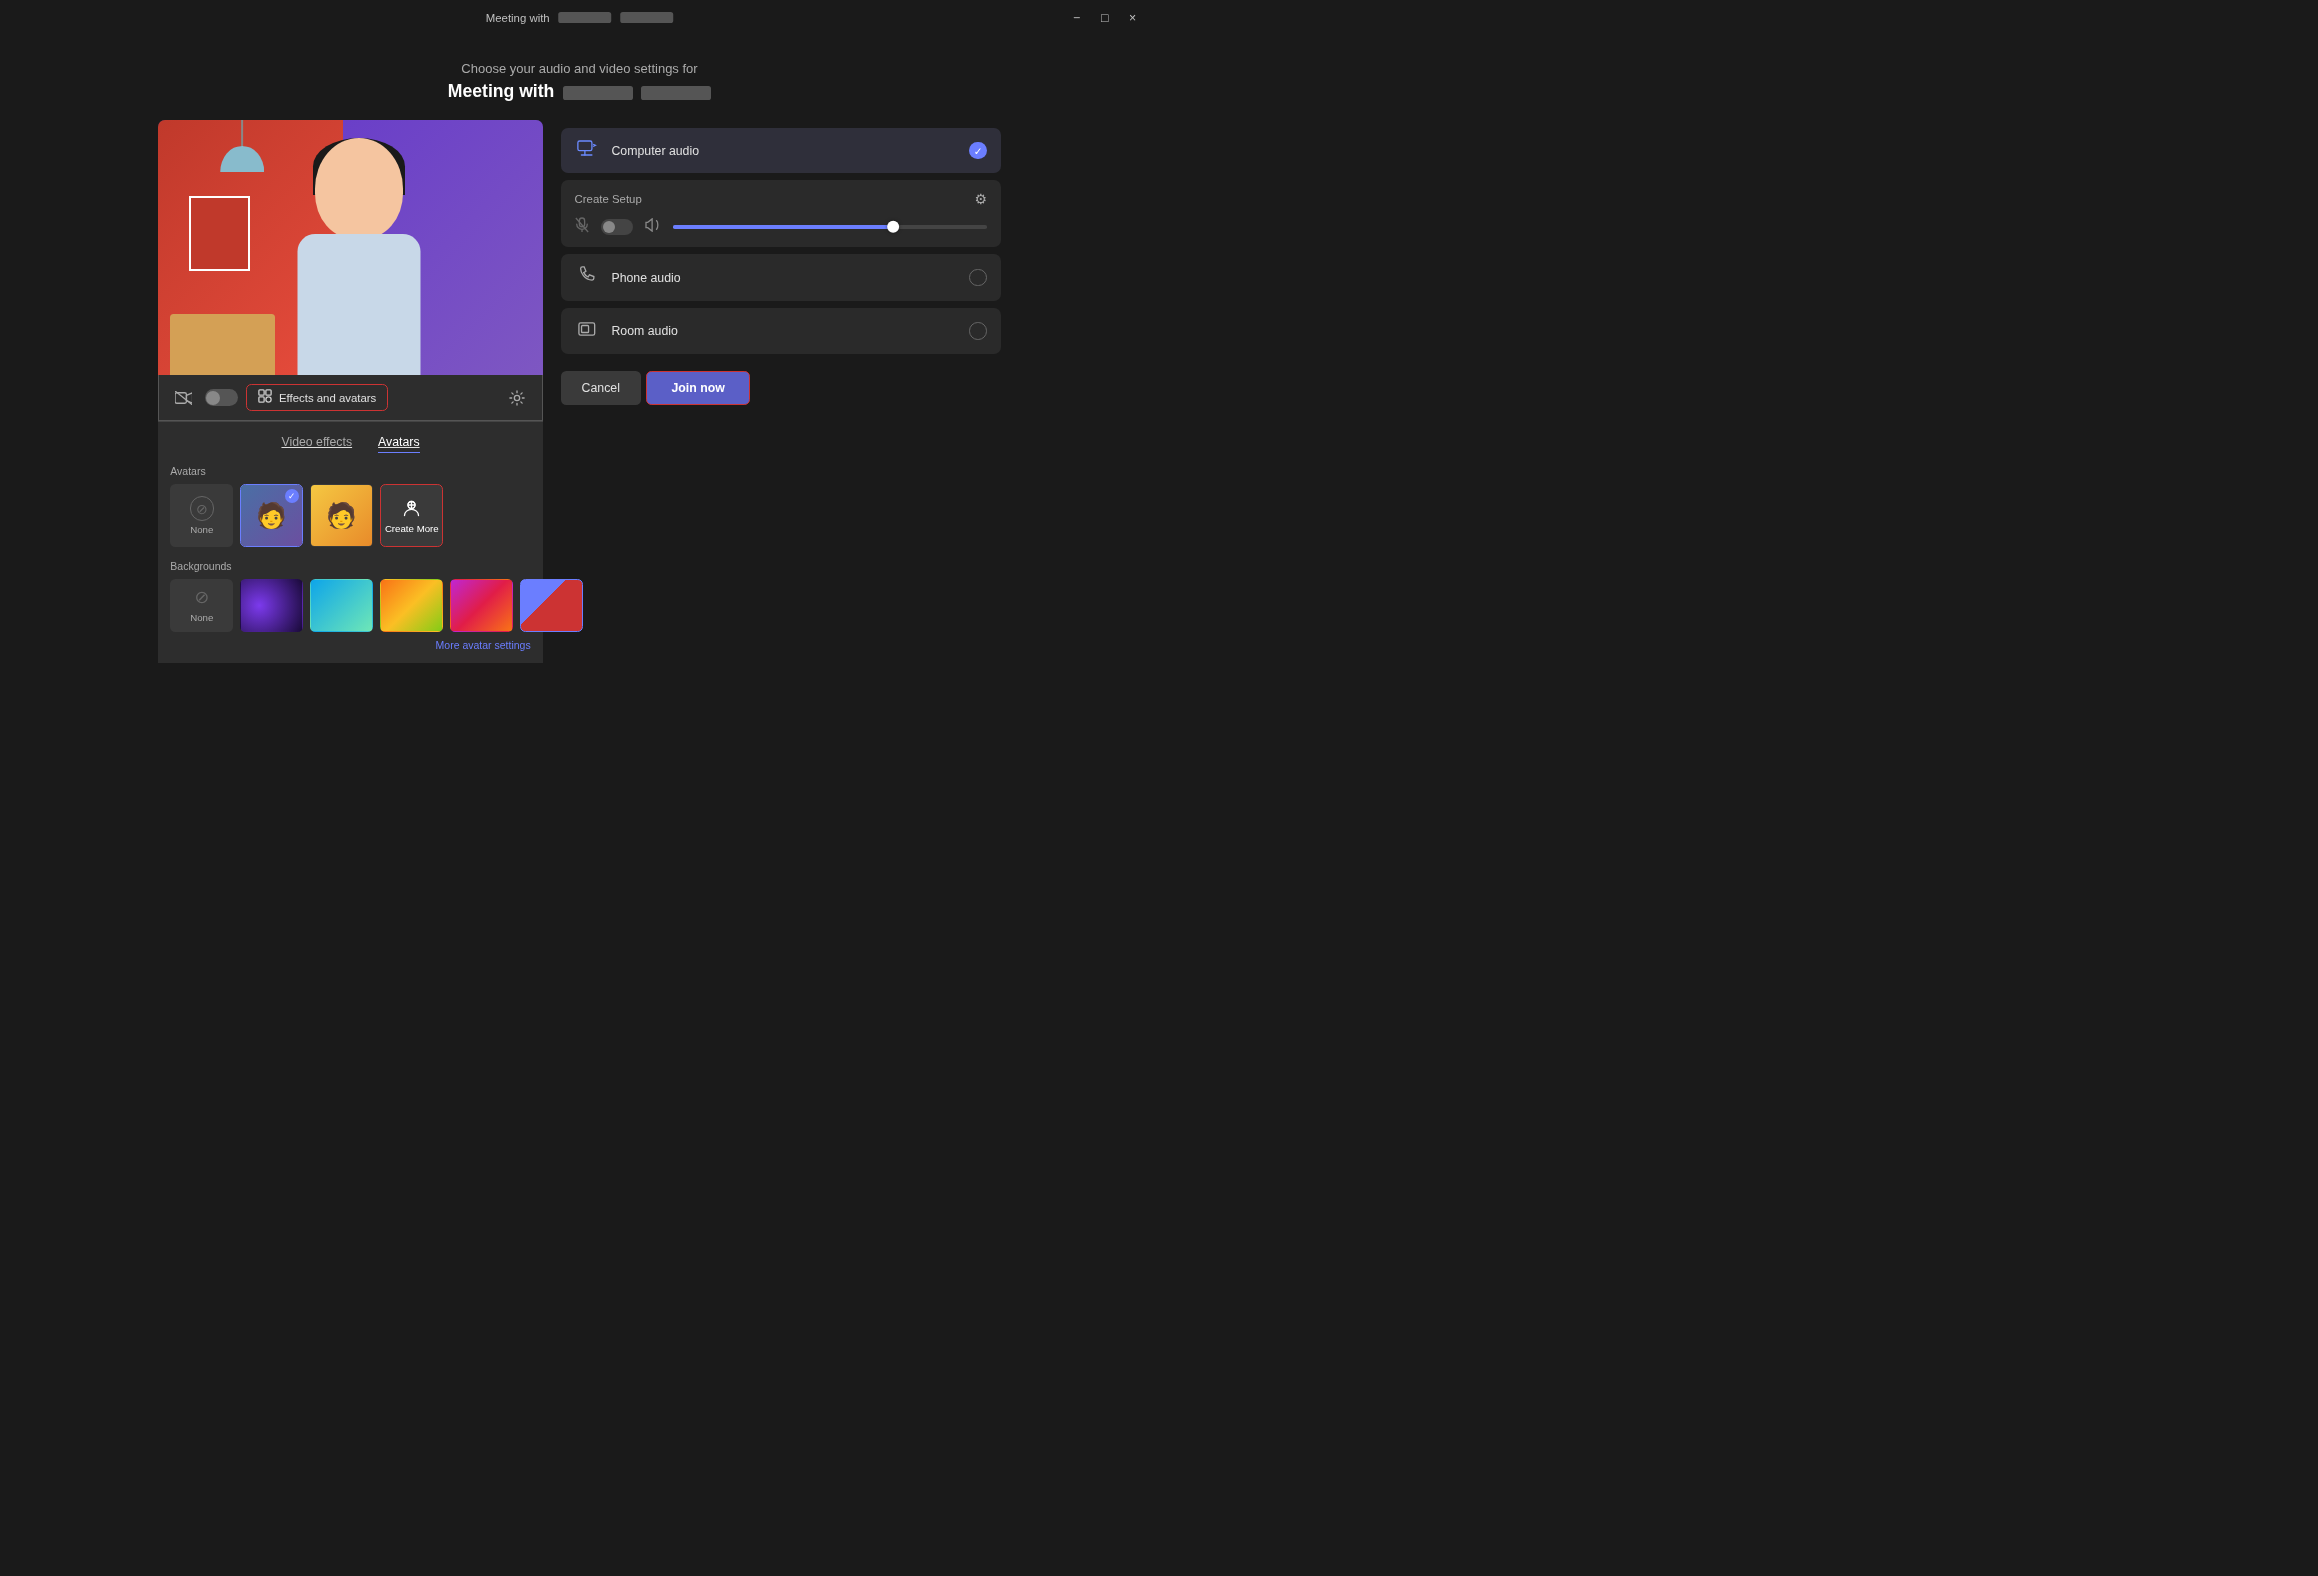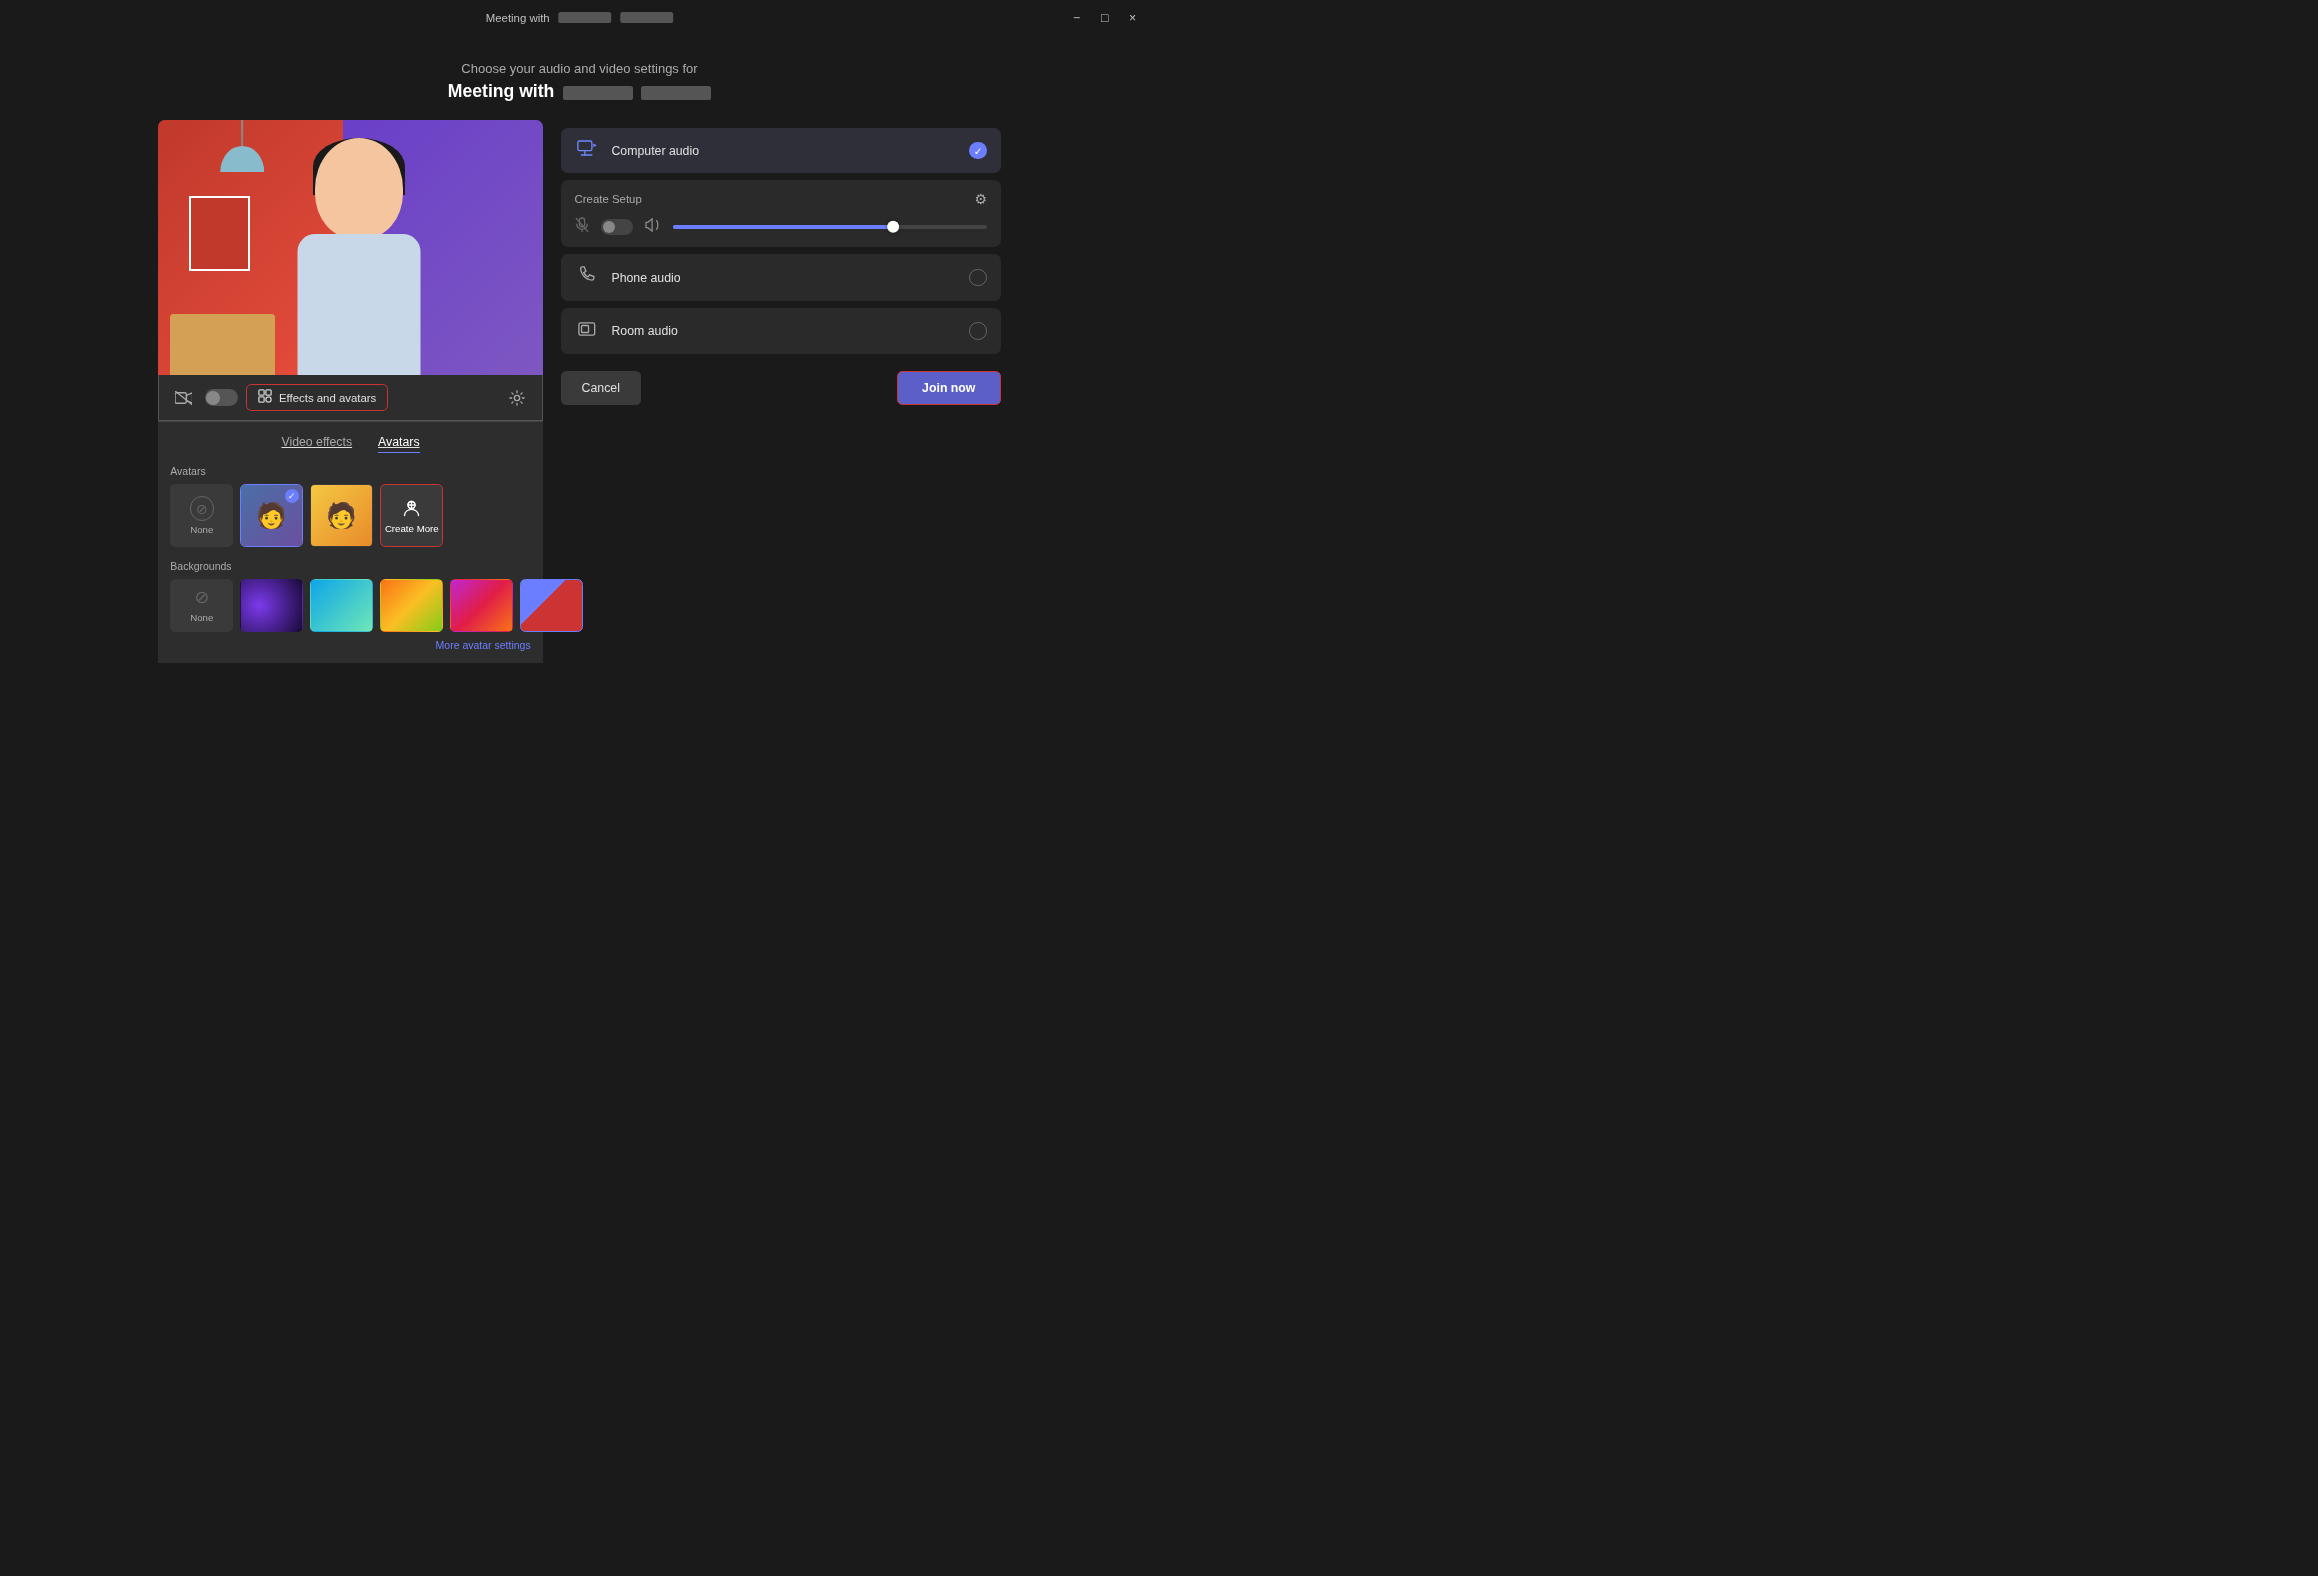--- a/index.html
+++ b/index.html
@@ -511,21 +511,21 @@
       height: 12.3px;
       background: #fff;
       border-radius: 50%;
       box-shadow: 0 0 3.5px rgba(0,0,0,0.5);
     }
 
     
     .action-buttons {
       display: flex;
       gap: 5px;
-      justify-content: space-between;
+      justify-content: flex-start;
       margin-top: 17.6px;
     }
     .btn-cancel {
       padding: 8.8px 21px;
       background: #3a3a3a;
       border: none;
       border-radius: 5.3px;
       color: #e0e0e0;
       font-size: 12.3px;
       cursor: pointer;

